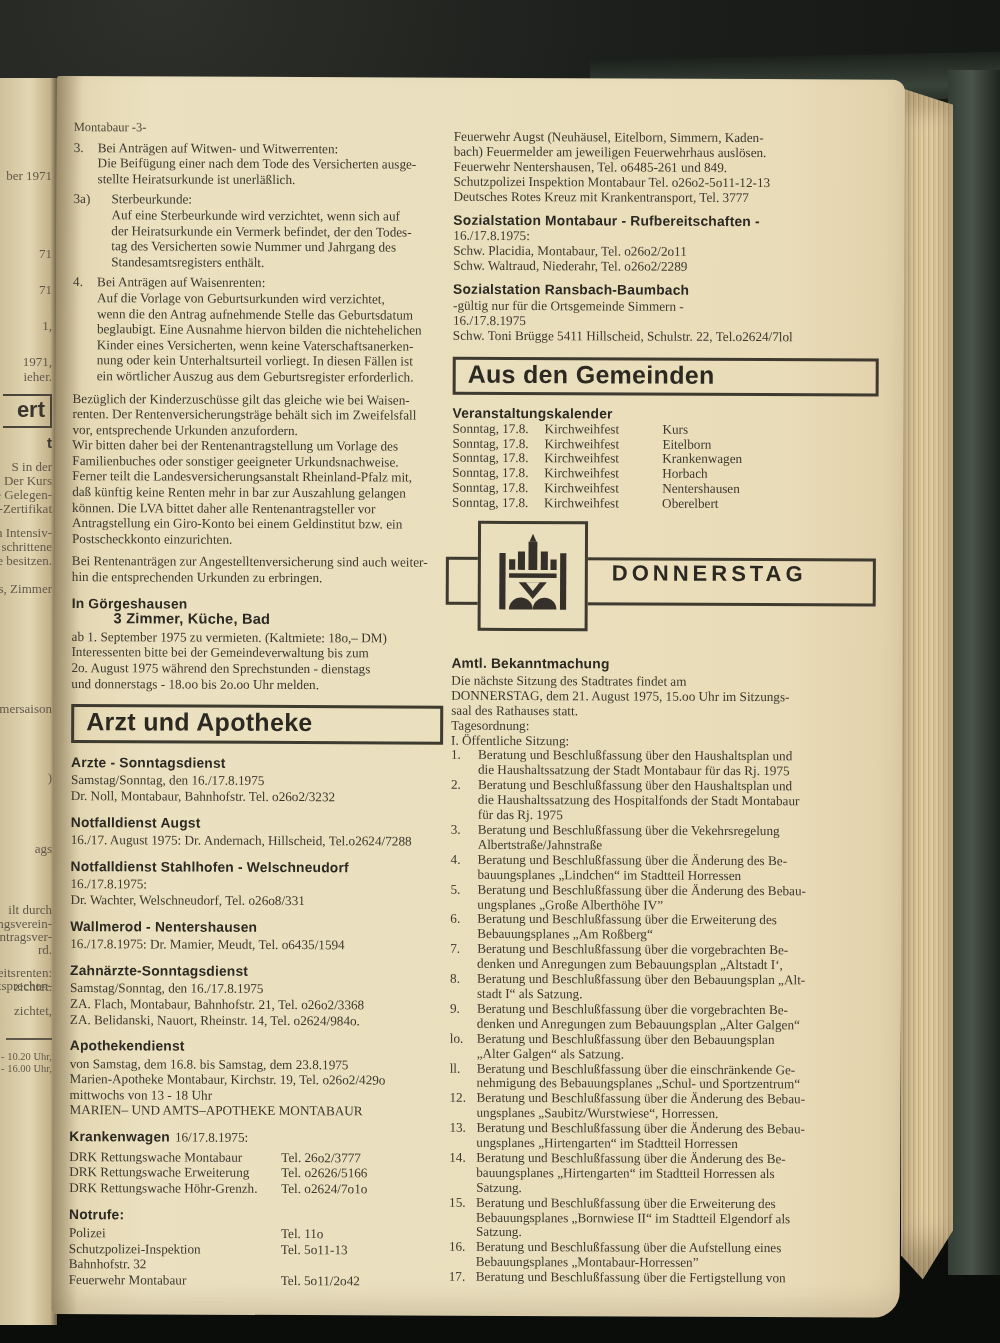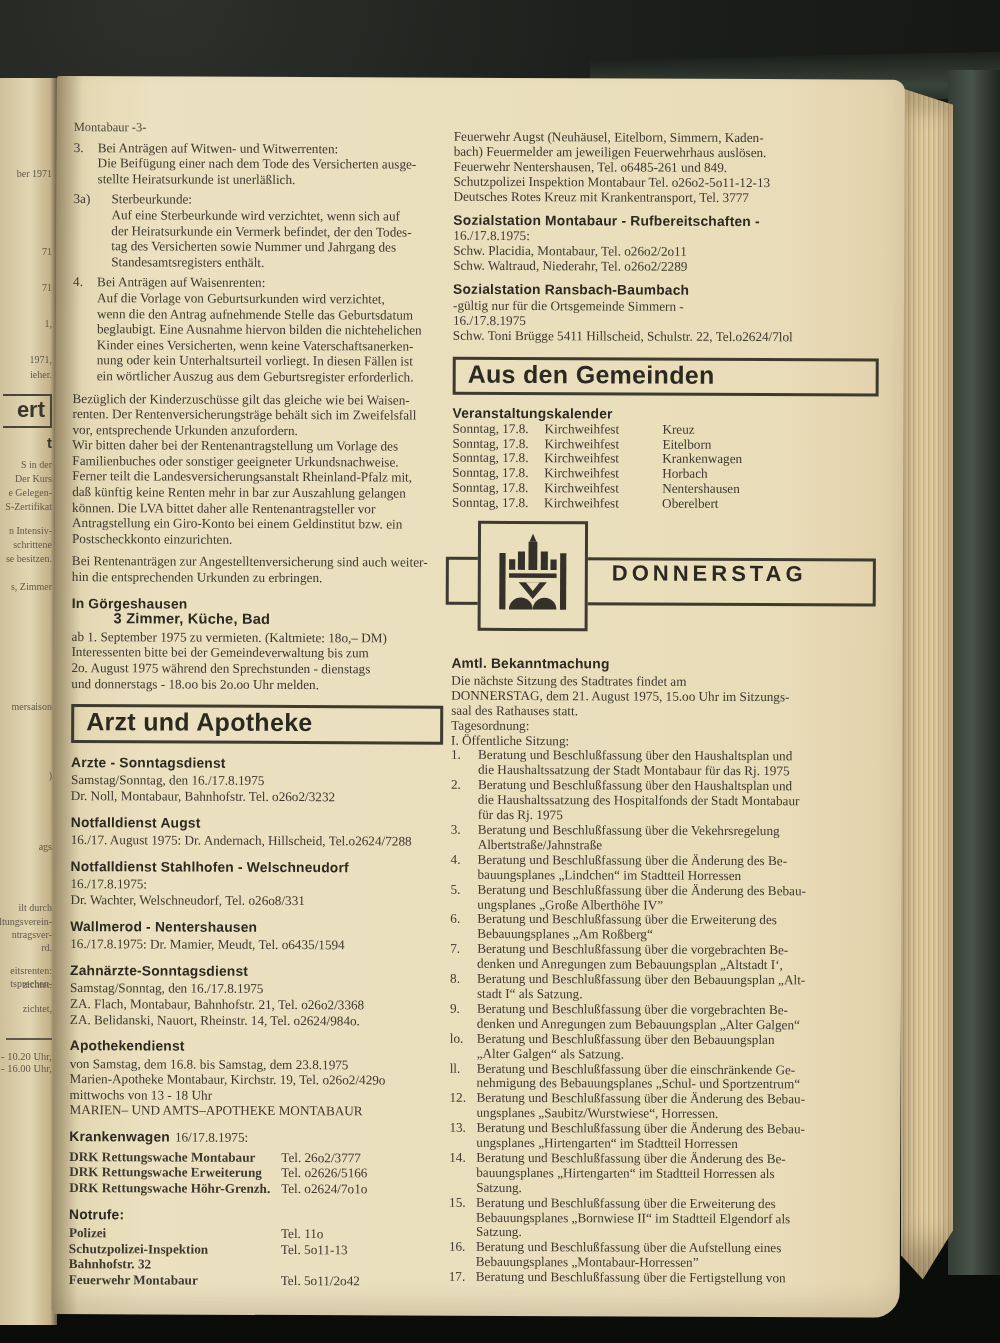--- a/index.html
+++ b/index.html
@@ -13,21 +13,21 @@
   .cover-right{position:absolute;left:948px;top:70px;width:52px;height:1205px;
       background:linear-gradient(90deg,#333c33,#49544a 45%,#1f241f);}
   
   .fore-edge{position:absolute;left:901px;top:88px;width:52px;height:1196px;
       background:repeating-linear-gradient(90deg,#e6d3a8 0 2px,#cbb184 2px 3px,#dcc69a 3px 5px);
       clip-path:polygon(0 0,100% 1.4%,100% 95.5%,42% 99.6%,0 97.6%);
       box-shadow:inset 0 -40px 30px rgba(55,38,18,.35), inset 0 25px 18px rgba(55,38,18,.18);}
   
   .prev-page{position:absolute;left:0;top:78px;width:57px;height:1247px;
       background:linear-gradient(90deg,#cdc09a 0,#e3d7b3 52%,#c3b189 88%,#6f634b 99%);}
-  .frag{position:absolute;right:5px;white-space:nowrap;font-size:10px;color:#60584a;}
+  .frag{position:absolute;right:5px;white-space:nowrap;font-size:13px;color:#60584a;}
   .frag.big{font-family:"Liberation Sans",sans-serif;font-weight:bold;font-size:22px;color:#3a362d;
       border:2px solid #4a453a;border-left:none;padding:1px 5px 3px 14px;}
   .frag.boldsans{font-family:"Liberation Sans",sans-serif;font-weight:bold;font-size:15px;color:#3a362d;}
   .frag.small{font-size:10.5px;}
   .frag.rule{width:46px;border-top:2px solid #60584a;height:0;}
   
   .page{position:absolute;left:57px;top:76px;width:848px;height:1238px;
       background:linear-gradient(90deg,#d6c9a2 0,#e5d9b5 4%,#ebe0bf 11%,#eadfbd 55%,#e9dcb8 86%,#e2d2ac 98%);
       border-radius:3px 12px 26px 5px;transform:rotate(.25deg);transform-origin:0 0;
       box-shadow:inset 0 -14px 22px rgba(70,50,25,.14);}
@@ -44,21 +44,21 @@
   .ritem .txt{flex:1;}
   .para{margin:7px 0;}
   .shead{font-family:"Liberation Sans",sans-serif;font-weight:bold;font-size:13.8px;color:#2c2922;letter-spacing:.2px;}
   .ad{margin:11px 0 6px;}
   .ad .l2{margin-left:42px;font-size:14.6px;margin-bottom:2px;}
   .boxtitle{border:3px solid #3e3a30;font-family:"Liberation Sans",sans-serif;font-weight:bold;
       font-size:25px;color:#2c2922;padding:7px 12px 10px;margin:13px 0 12px;letter-spacing:.3px;}
   .svc{margin-bottom:11px;}
   .svc .shead{margin-bottom:2px;}
   .phone-row{display:flex;}
-  .phone-row .lab{flex:0 0 212px;font-weight:bold;}
+  .phone-row .lab{flex:0 0 212px;}
   .kranken-head{display:flex;gap:5px;margin-bottom:2px;}
   .notrufe{margin-top:12px;}
   .kal-row{display:flex;}
   .kal-row .d{flex:0 0 92px;}
   .kal-row .e{flex:0 0 118px;}
   .soz{margin-bottom:9px;}
   .soz .shead{margin-bottom:1px;}
   .logo-block{position:relative;height:124px;margin:10px 0 12px;}
   .banner{position:absolute;left:-6px;right:2px;top:36px;height:42px;border:3px solid #3e3a30;}
   .logo-sq{position:absolute;left:26px;top:0;width:104px;height:104px;border:3px solid #3e3a30;
@@ -316,21 +316,21 @@
 
       <div class="boxtitle">Aus den Gemeinden</div>
 
       <div>
         <div class="shead">Veranstaltungskalender</div>
         <div>
 
             <div class="kal-row">
               <span class="d">Sonntag, 17.8.</span>
               <span class="e">Kirchweihfest</span>
-              <span class="p">Kreuz</span>
+              <span class="p">Kurs</span>
             </div>
 
             <div class="kal-row">
               <span class="d">Sonntag, 17.8.</span>
               <span class="e">Kirchweihfest</span>
               <span class="p">Eitelborn</span>
             </div>
 
             <div class="kal-row">
               <span class="d">Sonntag, 17.8.</span>

